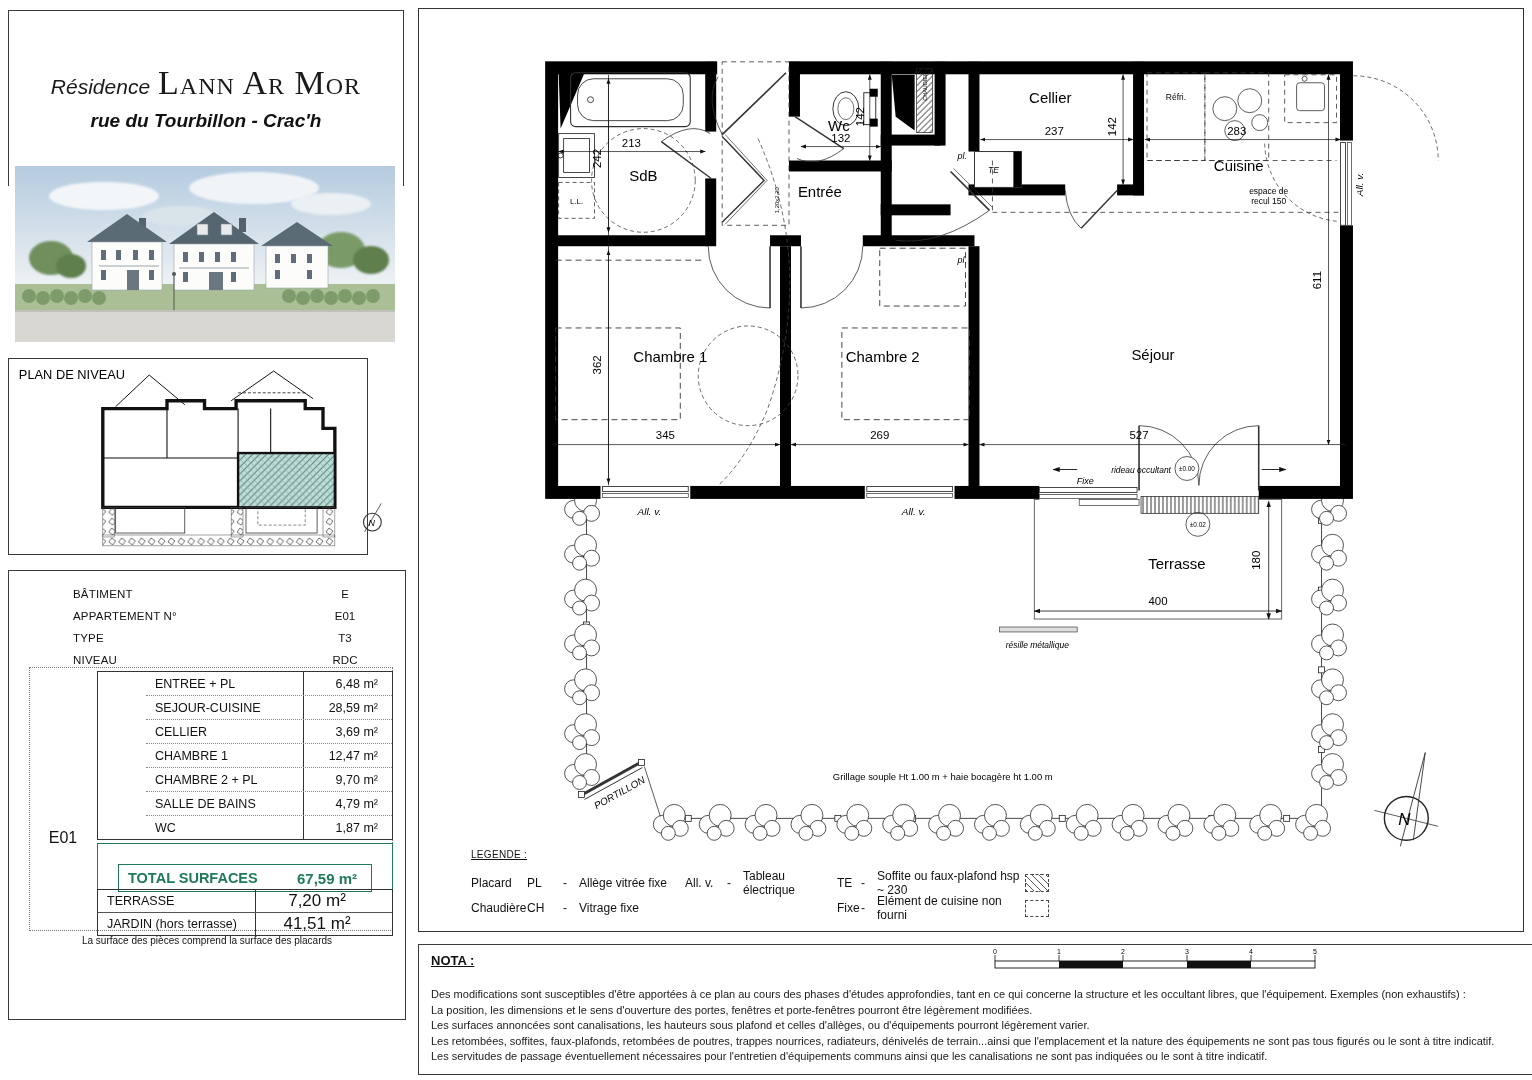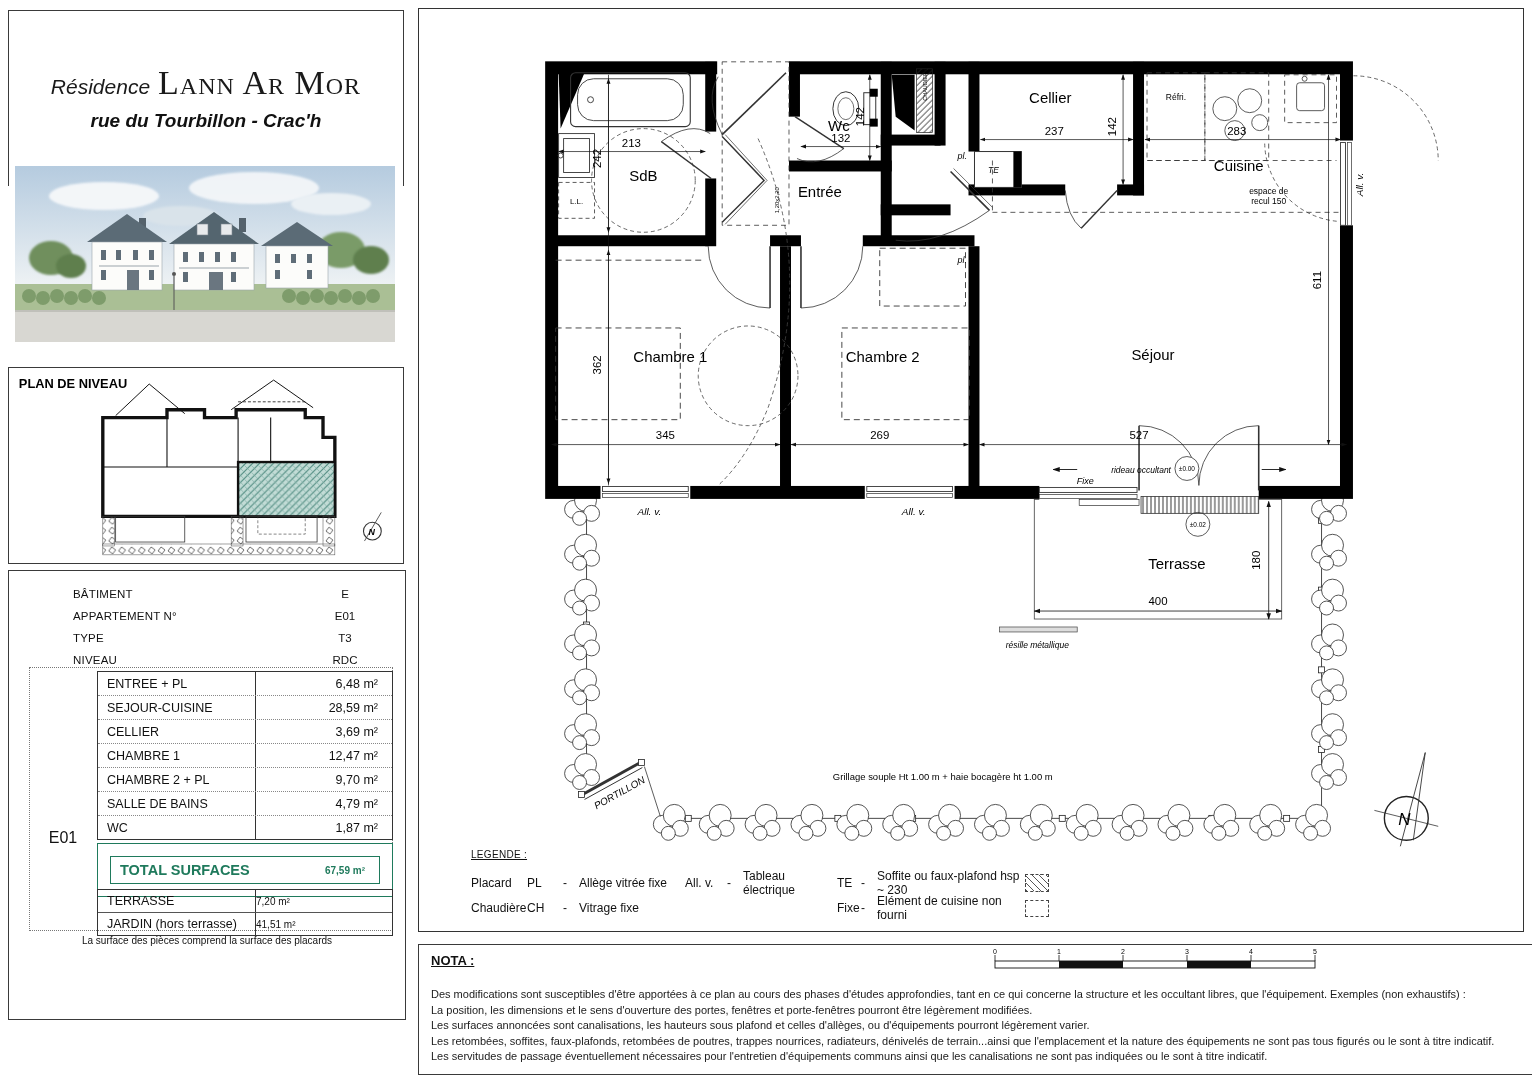--- a/index.html
+++ b/index.html
@@ -5,42 +5,42 @@
   html,body{margin:0;padding:0;background:#fff;}
   .sheet{position:relative;width:1532px;height:1080px;background:#fff;font-family:"Liberation Sans",sans-serif;color:#111;overflow:hidden;}
   .box{position:absolute;background:#fff;border:1.6px solid #3a3a3a;box-sizing:border-box;}
   
   .titlebox{left:8px;top:10px;width:396px;height:176px;display:flex;flex-direction:column;align-items:center;justify-content:center;}
   .t1{font-style:italic;font-size:21px;color:#1a1a1a;}
   .t1 .resname{font-family:"Liberation Serif",serif;font-style:normal;font-variant:small-caps;font-size:34px;letter-spacing:1px;margin-left:8px;}
   .t2{font-style:italic;font-size:19px;margin-top:8px;font-weight:bold;}
   
   .renderbox{left:9px;top:158px;width:394px;height:198px;border:none;}
-  .niveaubox{left:8px;top:367px;width:396px;height:197px;font-weight:bold;}
+  .niveaubox{left:8px;top:358px;width:360px;height:197px;}
   
   .infobox{left:8px;top:570px;width:398px;height:450px;font-size:12px;}
   .hrow{position:absolute;left:0;width:100%;height:22px;display:flex;align-items:center;}
   .hrow .hl{padding-left:64px;flex:1;font-size:11.5px;letter-spacing:.2px;}
   .hrow .hv{width:120px;text-align:center;font-size:11.5px;}
   .dotted-bracket{position:absolute;left:20px;top:96px;width:362px;height:262px;border:1px dotted #777;}
-  .stable{position:absolute;left:88px;top:100px;width:296px;border:1px solid #333;box-sizing:border-box;}
+  .stable{position:absolute;left:88px;top:100px;width:296px;border:1px solid #333;box-sizing:border-box;padding-left:48px;}
   .srow{display:flex;height:23px;align-items:center;border-bottom:1px dotted #888;}
   .srow:last-child{border-bottom:none;}
   .srow .sl{width:148px;padding-left:9px;border-right:1px solid #333;height:100%;display:flex;align-items:center;font-size:12.5px;}
   .srow .sv{flex:1;text-align:right;padding-right:14px;font-size:12.5px;}
   .e01{position:absolute;left:24px;top:258px;width:60px;text-align:center;font-size:16px;}
-  .totalbox{position:absolute;left:88px;top:272px;width:296px;border:1.6px solid #1f7a5c;box-sizing:border-box;padding:12px;}
+  .totalbox{position:absolute;left:88px;top:272px;width:296px;border:1.6px solid #1f7a5c;box-sizing:border-box;padding:20px;}
   .totalinner{border:1px solid #1f7a5c;display:flex;height:26px;align-items:center;color:#1f7a5c;font-weight:bold;}
   .totalinner .sl{width:148px;padding-left:9px;font-size:14.5px;}
-  .totalinner .sv{flex:1;text-align:right;padding-right:14px;font-size:10px;}
+  .totalinner .sv{flex:1;text-align:right;padding-right:14px;font-size:15px;}
   .otable{position:absolute;left:88px;top:318px;width:296px;border:1px solid #333;box-sizing:border-box;}
   .orow{display:flex;height:22px;align-items:center;border-bottom:1px solid #555;}
   .orow:last-child{border-bottom:none;}
   .orow .sl{width:148px;padding-left:9px;border-right:1px solid #333;height:100%;display:flex;align-items:center;font-size:12.5px;}
-  .orow .sv{flex:1;text-align:left;padding-right:14px;font-size:10px;}
+  .orow .sv{flex:1;text-align:center;padding-right:14px;font-size:17px;}
   .footnote{position:absolute;left:0;top:364px;width:100%;text-align:center;font-size:10px;}
   
   .mainpanel{left:418px;top:8px;width:1106px;height:924px;border:1.4px solid #333;}
   .plan-svg{position:absolute;left:0;top:0;}
   
   .legend{position:absolute;left:52px;top:840px;width:600px;}
   .legtitle{font-size:10px;text-decoration:underline;letter-spacing:.3px;margin-bottom:9px;}
   .legrow{display:grid;grid-template-columns:56px 36px 16px 106px 42px 16px 94px 24px 16px 148px 34px;align-items:center;height:25px;font-size:12px;}
   .ic-soffite{width:22px;height:16px;border:1px dashed #444;background:repeating-linear-gradient(45deg,#555 0 1px,transparent 1px 5px);}
   .ic-fixe{width:22px;height:15px;border:1.6px dashed #444;background:#fff;}

